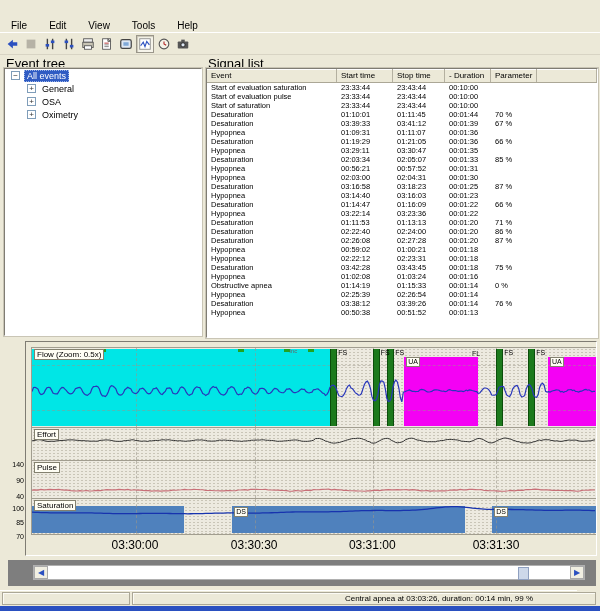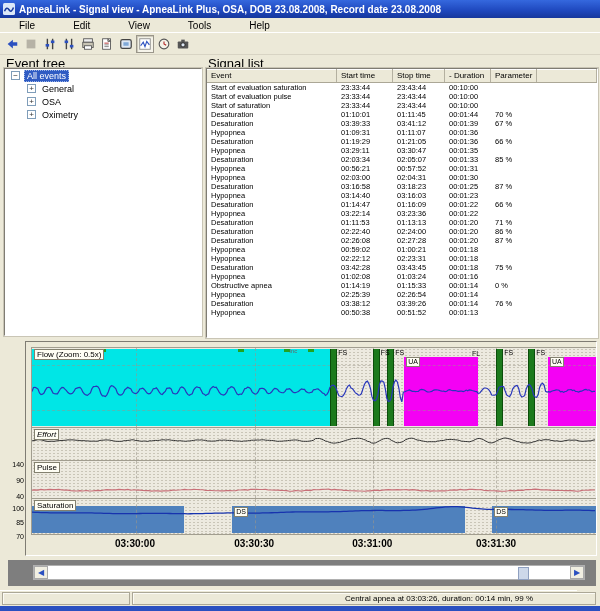--- a/index.html
+++ b/index.html
@@ -5,21 +5,21 @@
   html,body{margin:0;padding:0;background:#d4d0c8;}
   #window{position:relative;width:600px;height:611px;background:#ece9d8;
           font-family:"Liberation Sans",sans-serif;overflow:hidden;}
   
   .titlebar{position:absolute;left:0;top:0;width:600px;height:18px;
     background:linear-gradient(180deg,#3568de 0%,#1e47bd 60%,#16379c 100%);
     color:#fff;font-size:10px;font-weight:bold;display:flex;align-items:center;gap:4px;padding-left:3px;box-sizing:border-box;}
   .appicon{width:12px;height:12px;flex:0 0 12px;}
   .menubar{position:absolute;left:0;top:18px;width:600px;height:14px;background:#ece9d8;
     font-size:10px;color:#000;display:flex;align-items:center;border-bottom:1px solid #fff;}
-  .menuitem{padding:0 19px;cursor:default;text-align:center;}
+  .menuitem{padding:0 11px;cursor:default;text-align:center;}
   .toolbar{position:absolute;left:0;top:33px;width:600px;height:21px;background:#ece9d8;
     display:flex;align-items:center;padding-left:3px;border-bottom:1px solid #d8d4c4;}
   .tbtn{width:18px;height:18px;margin-right:1px;display:flex;align-items:center;justify-content:center;}
   .tbtn.pressed{border:1px solid #9a968a;background:#f6f4ea;box-shadow:inset 1px 1px 1px #c9c5b5;box-sizing:border-box;}
   .tbtn svg{width:14px;height:14px;}
   
   .panel-label{position:absolute;font-size:13px;color:#000;}
   .sunken{background:#fff;border-top:1px solid #7f7c73;border-left:1px solid #7f7c73;
     border-bottom:1px solid #fff;border-right:1px solid #fff;outline:1px solid #c9c5b5;}
   #tree-box{position:absolute;left:4px;top:68px;width:196px;height:266px;overflow:hidden;}
@@ -37,67 +37,60 @@
   .lrow{display:flex;height:9px;line-height:9px;}
   .lc{padding-left:4px;box-sizing:border-box;white-space:nowrap;overflow:hidden;}
   
   #chart-panel{position:absolute;left:25px;top:341px;width:572px;height:215px;
     border-top:1px solid #7f7c73;border-left:1px solid #7f7c73;border-bottom:1px solid #fff;border-right:1px solid #fff;
     background:#ece9d8;box-sizing:border-box;}
   .channel{position:absolute;left:5px;width:565px;background-color:#edeae0;
     background-image:radial-gradient(circle,#c9c5b7 0.7px,transparent 0.8px);background-size:4px 3px;
     border-bottom:1px solid #a19d8f;border-left:1px solid #a19d8f;overflow:hidden;box-sizing:border-box;}
   #flow-ch{top:5px;height:81px;border-top:1px solid #a19d8f;}
-  #effort-ch{top:86px;height:33px;font-style:italic;}
+  #effort-ch{top:86px;height:33px;}
   #pulse-ch{top:119px;height:38px;}
   #sat-ch{top:157px;height:36px;}
   .ch-label{position:absolute;top:1px;left:2px;background:#fffef4;border:1px solid #83816f;
     font-size:8px;padding:0 2px;z-index:9;line-height:9px;}
   .wave{position:absolute;left:0;top:0;width:100%;height:100%;z-index:6;}
   .vgrid{position:absolute;top:0;bottom:0;width:0;border-left:1px dashed #9a968a;z-index:4;opacity:.6;}
   .hgrid{position:absolute;left:0;right:0;height:0;border-top:1px dashed #9a968a;z-index:4;opacity:.5;}
   .flow-sel{position:absolute;top:1px;bottom:1px;background:#00e6e6;z-index:1;}
   .fs-bar{position:absolute;top:1px;bottom:1px;width:7px;background:#1c7a1c;border-left:1px solid #0b4d0b;border-right:1px solid #0b4d0b;z-index:5;box-sizing:border-box;}
   .fs-label{position:absolute;top:1px;font-size:7px;z-index:8;color:#000;}
   .ua-block{position:absolute;top:9px;bottom:1px;background:#f401f4;z-index:2;}
   .tag{position:absolute;background:#fffef4;border:1px solid #83816f;font-size:7px;line-height:8px;padding:0 1px;z-index:8;}
   .fl-label{position:absolute;top:2px;font-size:7px;z-index:8;color:#111;}
   .mk{position:absolute;top:1px;width:6px;height:3px;background:#21a421;z-index:8;}
   .mk-text{position:absolute;top:0;font-size:6px;color:#666;z-index:8;}
   .sat-fill{position:absolute;top:7px;bottom:1px;background:#4f81bd;z-index:1;}
   .sat-gap{position:absolute;top:7px;bottom:1px;background-color:#edeae0;
     background-image:radial-gradient(circle,#c9c5b7 0.7px,transparent 0.8px);background-size:4px 3px;z-index:2;}
   #time-row{position:absolute;left:5px;top:194px;width:565px;height:15px;}
-  .time-label{position:absolute;top:2px;transform:translateX(-50%);font-size:10px;color:#000;font-weight:bold;}
+  .time-label{position:absolute;top:2px;transform:translateX(-50%);font-size:12px;color:#000;}
   .ytick{position:absolute;width:19px;text-align:right;font-size:7px;color:#000;}
   
   #scroll-band{position:absolute;left:8px;top:560px;width:588px;height:26px;background:#7e7e7e;}
   #hscroll{position:absolute;left:25px;top:5px;width:552px;height:15px;background:#fff;border:1px solid #b0b0b0;box-sizing:border-box;display:flex;}
   .sbtn{width:14px;height:13px;background:#f1efe2;border:1px solid #aaa;color:#2b50c0;font-size:8px;
     display:flex;align-items:center;justify-content:center;box-sizing:border-box;}
   .sbtn.right{margin-left:auto;}
   .sthumb{position:absolute;left:88%;top:1px;width:9px;height:11px;background:#cdd8ea;border:1px solid #8fa0c0;}
   #statusbar{position:absolute;left:0;top:590px;width:577px;height:16px;background:#ece9d8;border-top:1px solid #fff;}
   .sseg{position:absolute;top:1px;height:13px;border:1px solid #aba796;box-shadow:inset 1px 1px 0 #fcfbf5;box-sizing:border-box;}
   .sseg1{left:2px;width:128px;}
   .sseg2{left:132px;width:464px;display:flex;align-items:center;justify-content:center;padding-left:150px;font-size:8px;}
   #bottom-strip{position:absolute;left:0;top:606px;width:600px;height:5px;background:#2a50c0;}
 </style>
 </head>
 <body>
 
 <div id="window">
 
-  <div class="titlebar">
-    <svg class="appicon" viewBox="0 0 16 16">
-      <rect x="0" y="0" width="16" height="16" rx="2" fill="#dce8f8"></rect>
-      <path d="M2 11 Q5 4 8 9 Q11 14 14 6" stroke="#16379c" stroke-width="2" fill="none"></path>
-    </svg>
-    <span>ApneaLink - Signal view - ApneaLink Plus, OSA, DOB 23.08.2008, Record date 23.08.2008</span>
-  </div>
 
   <div class="menubar">
     <span class="menuitem">File</span>
     <span class="menuitem">Edit</span>
     <span class="menuitem">View</span>
     <span class="menuitem">Tools</span>
     <span class="menuitem">Help</span>
   </div>
 
   <div class="toolbar">

